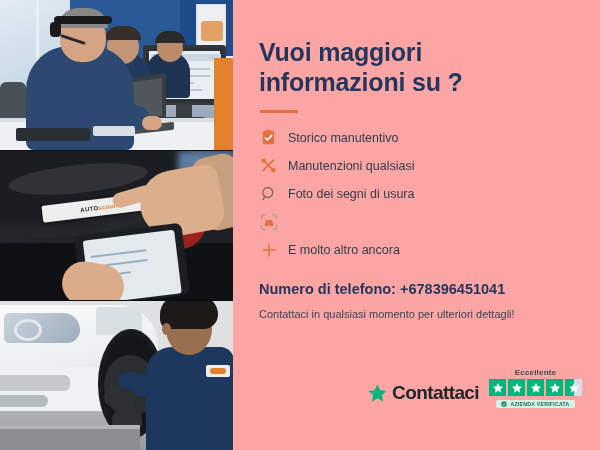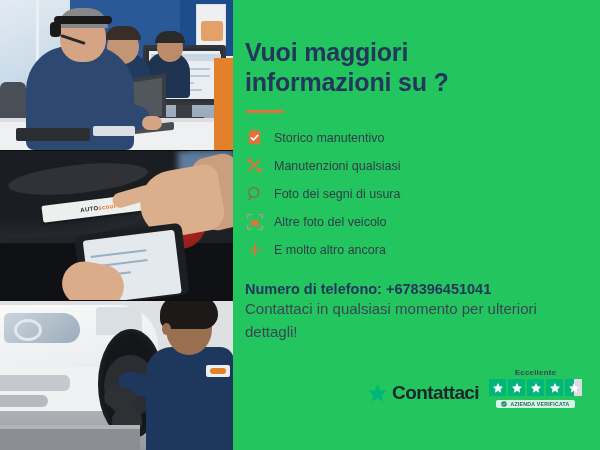--- a/index.html
+++ b/index.html
@@ -152,22 +152,22 @@
   .p3 .mech .glove2{ position:absolute; left:-34px; top:62px; width:30px; height:24px; background:#2e3236; border-radius:10px; transform:rotate(-8deg);}
   .p3 .bench{ position:absolute; left:128px; top:108px; width:105px; height:26px; background:#b9bcc0;}
   .p3 .lift{ position:absolute; left:0; top:128px; width:140px; height:22px; background:#8e9196;}
   .p3 .liftedge{ position:absolute; left:0; top:124px; width:140px; height:6px; background:#b5b8bc;}
   .p3 .glass{ position:absolute; left:96px; top:6px; width:46px; height:28px; background:#dfe4e8; border-radius:4px 10px 0 0;}
 
   .photo .tint{ position:absolute; inset:0; background:rgba(0,0,0,0.02); }
 
   
   .panel {
-    position:relative; flex:1; height:450px; background:#22c55e;
-    padding: 38px 26px 0 12px;
+    position:relative; flex:1; height:450px; background:#fca5a5;
+    padding: 38px 26px 0 26px;
   }
   .headline {
     font-size: 25px; line-height: 1.18; font-weight: bold;
     color:#24365c; letter-spacing:-0.2px; max-width: 215px;
   }
   .rule { width:38px; height:3px; background:#e2723b; margin: 13px 0 12px 1px; }
 
   .feature-list { list-style:none; margin-top: 4px; }
   .feature-list li {
     display:flex; align-items:center; gap:10px;
@@ -175,21 +175,21 @@
   }
   .feature-list .ico {
     width:19px; height:19px; flex:0 0 19px;
     display:flex; align-items:center; justify-content:center;
   }
   .feature-list .txt { font-size:12.5px; color:#333c49; }
 
   .phone {
     margin-top: 19px; font-size:14.5px; font-weight:bold; color:#24365c;
   }
-  .sub { font-size:15px; line-height:1.55; color:#3b4654; }
+  .sub { margin-top: 9px; font-size:11px; line-height:1.55; color:#3b4654; }
 
   
   .trust {
     position:absolute; left:26px; right:18px; top:368px;
     display:flex; align-items:flex-end; justify-content:flex-end; gap:10px;
   }
   .tp-logo { display:flex; align-items:center; gap:4px; padding-bottom:4px; }
   .tp-logo .name { font-size:19px; font-weight:bold; color:#20262c; letter-spacing:-0.6px; }
   .tp-right { display:flex; flex-direction:column; align-items:center; gap:2px; }
   .tp-rating { font-size:8px; font-weight:bold; color:#3d4a52; letter-spacing:.2px; }
@@ -359,21 +359,20 @@
               <path d="M17 2.2h3.4c.8 0 1.4.6 1.4 1.4V7"></path>
               <path d="M21.8 17v3.4c0 .8-.6 1.4-1.4 1.4H17"></path>
               <path d="M7 21.8H3.6c-.8 0-1.4-.6-1.4-1.4V17"></path>
             </g>
             <path d="M6.2 14.2h11.6v2.4H6.2z" fill="#e2723b"></path>
             <path d="M8 9.2h8l1.6 5H6.4z" fill="#e2723b"></path>
             <circle cx="8.3" cy="16.9" r="1.2" fill="#e2723b"></circle>
             <circle cx="15.7" cy="16.9" r="1.2" fill="#e2723b"></circle>
           </svg>
         </span>
-        <span class="txt">Altre foto del veicolo</span>
       </li>
 
       <li>
         <span class="ico">
           <svg width="18" height="18" viewBox="0 0 24 24">
             <g stroke="#e2723b" stroke-width="2.1" stroke-linecap="round">
               <path d="M12 4.2v15.6"></path>
               <path d="M4.2 12h15.6"></path>
             </g>
           </svg>

